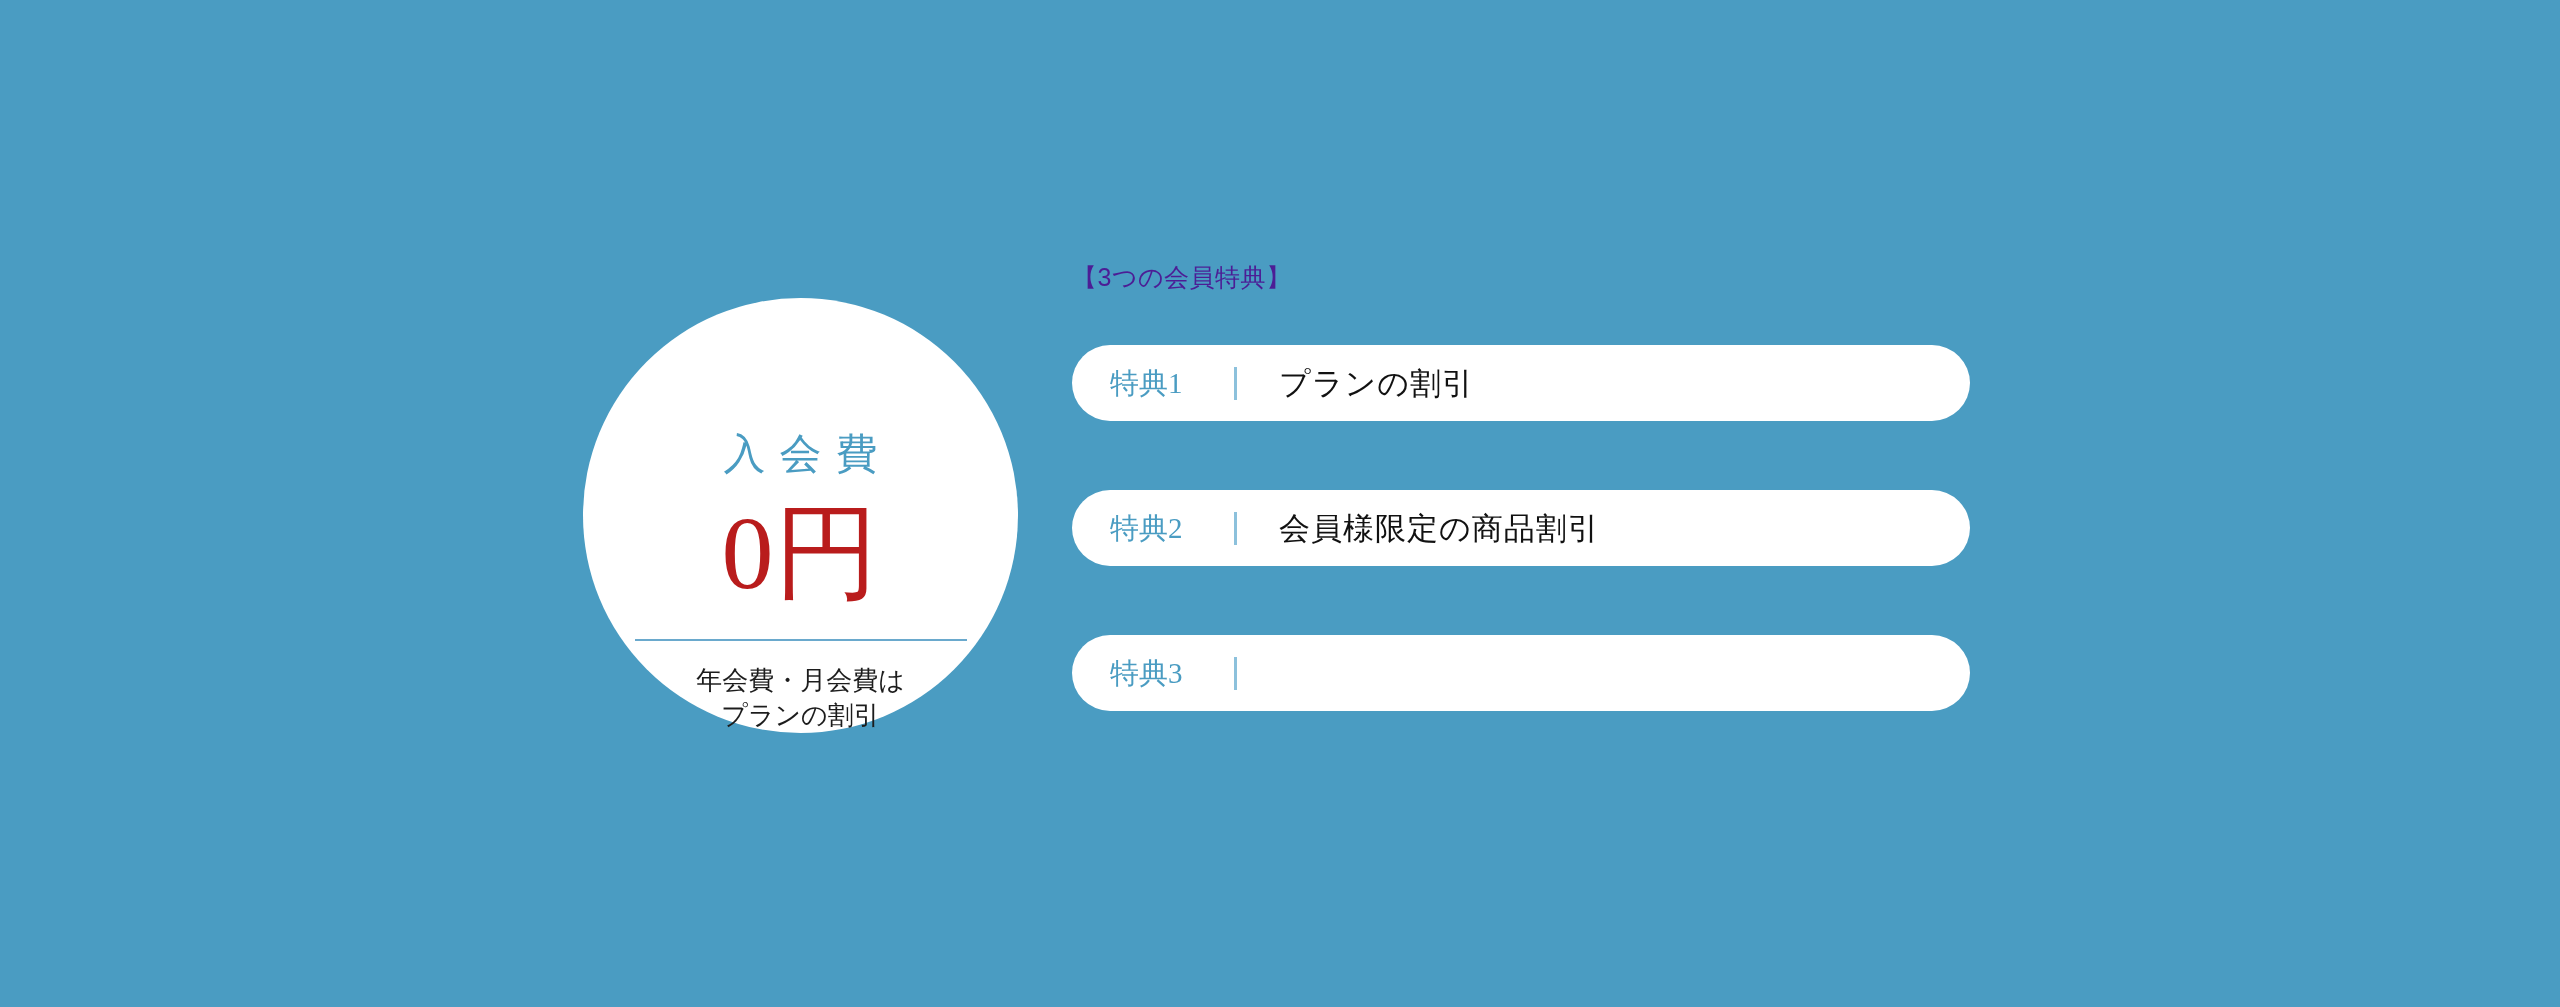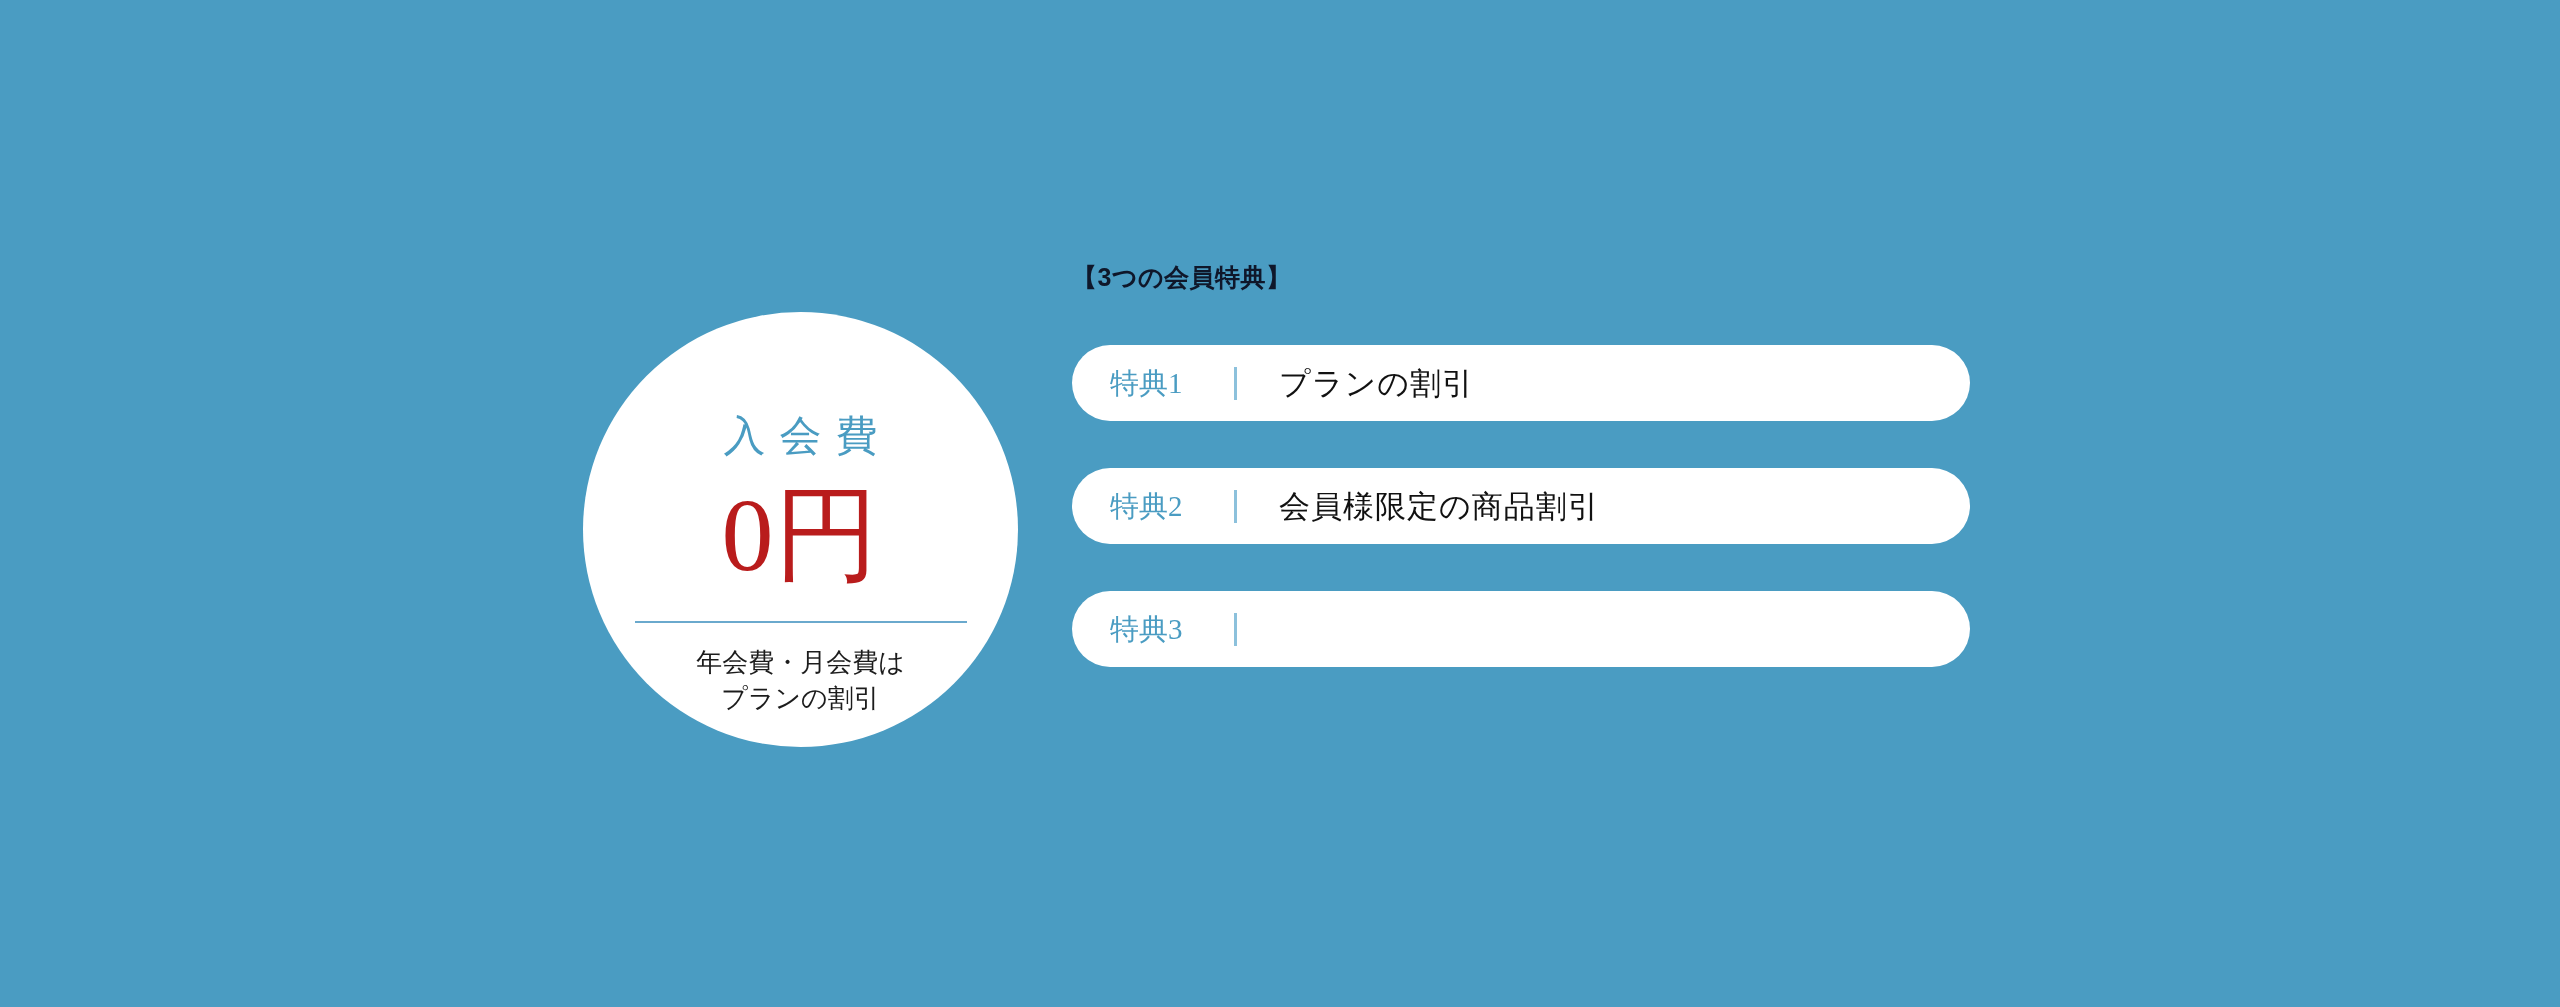--- a/index.html
+++ b/index.html
@@ -19,29 +19,29 @@
     position: relative;
     width: 2560px;
     height: 1007px;
     background: #4a9cc2;
   }
 
   
   .price-badge {
     position: absolute;
     left: 583px;
-    top: 312px;
+    top: 298px;
     width: 435px;
     height: 435px;
     border-radius: 50%;
     background: #ffffff;
     display: flex;
     flex-direction: column;
     align-items: center;
-    justify-content: center;
+    justify-content: flex-end;
     box-sizing: border-box;
     padding-top: 72px;
   }
 
   .badge-title {
     color: #4a9cc2;
     font-size: 42px;
     line-height: 1;
     letter-spacing: 14px;
     text-indent: 14px;
@@ -77,34 +77,34 @@
 
   
   .benefits {
     position: absolute;
     left: 1072px;
     top: 265px;
     width: 910px;
   }
 
   .benefits-heading {
-    color: #0f172a;
+    color: #4c1d95;
     font-family: "Liberation Sans", "DejaVu Sans", sans-serif;
     font-size: 25px;
-    font-weight: 700;
+    font-weight: 400;
     line-height: 1;
     letter-spacing: 0.5px;
     white-space: nowrap;
   }
 
   .benefit-list {
     margin-top: 55px;
     display: flex;
     flex-direction: column;
-    gap: 47px;
+    gap: 69px;
   }
 
   .benefit-row {
     width: 898px;
     height: 76px;
     background: #ffffff;
     border-radius: 38px;
     display: flex;
     align-items: center;
     box-sizing: border-box;

